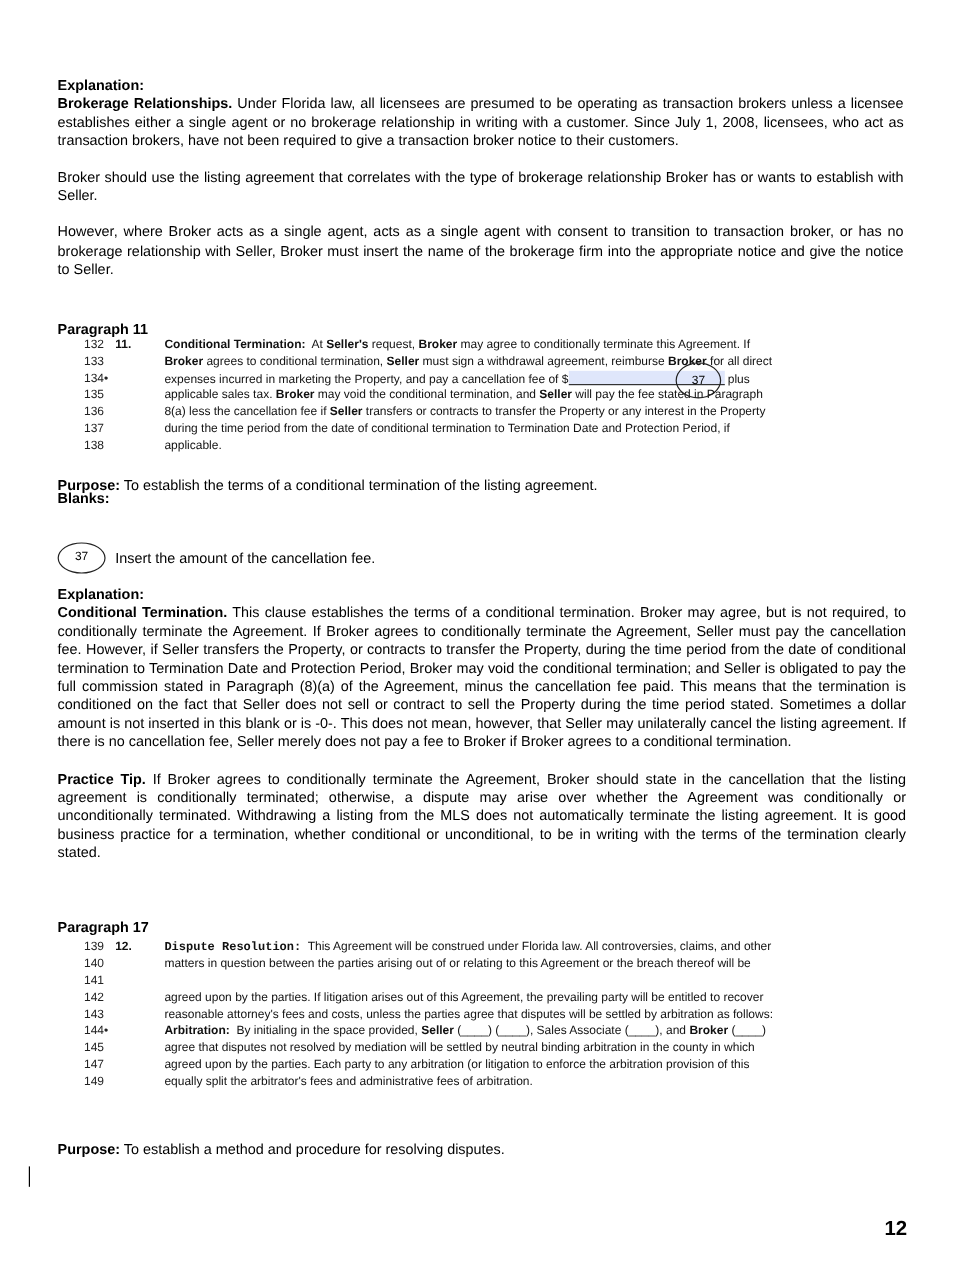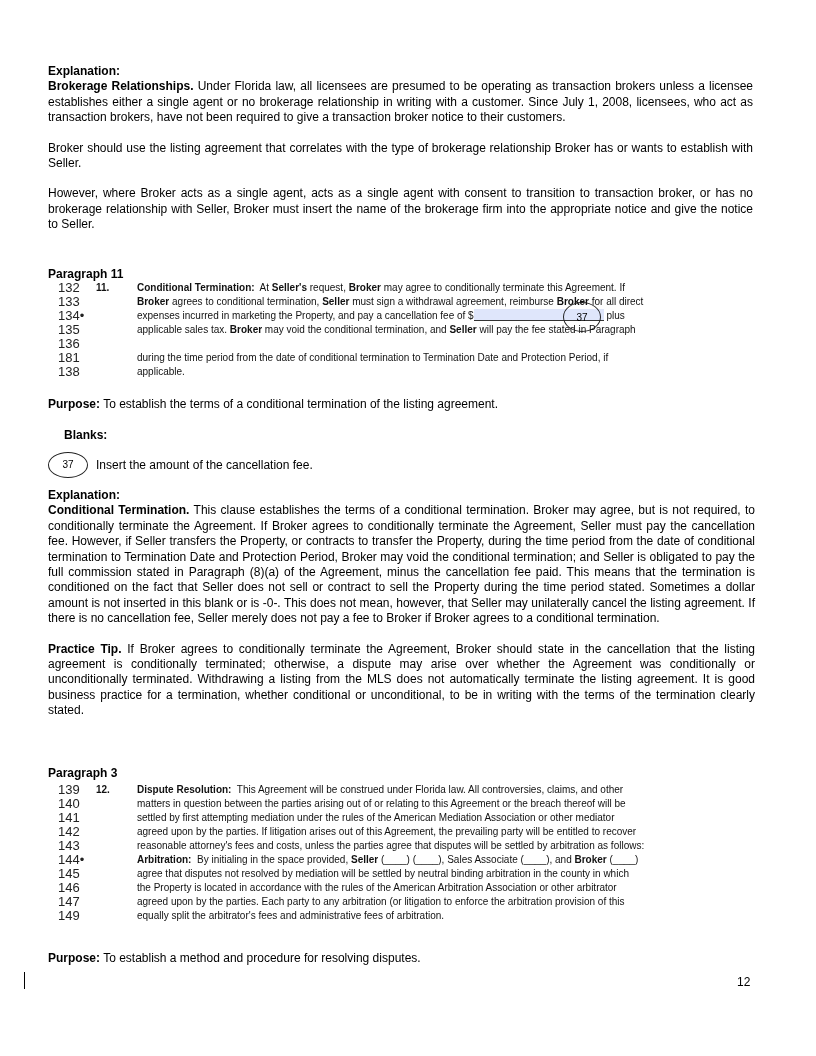--- a/index.html
+++ b/index.html
@@ -7,31 +7,31 @@
          font-family: "Liberation Sans", sans-serif; color: #000; }
   .page { position: absolute; left: 48px; top: 64px; width: 705px; }
   .txt { font-size: 12px; line-height: 15.4px; text-align: justify; margin: 0; }
   .head { font-size: 12px; font-weight: bold; line-height: 15.4px; margin: 0; }
   b { font-weight: bold; }
   .abs { position: absolute; }
 
   
   .form { position: absolute; font-size: 10px; line-height: 14px; color: #111; }
   .form .row { position: relative; height: 14px; white-space: nowrap; }
-  .form .ln { position: absolute; left: 0; width: 30px; font-size: 13px; color: #222; }
+  .form .ln { position: absolute; left: 12px; width: 30px; font-size: 10px; color: #222; }
   .form .num { position: absolute; left: 38px; font-weight: bold; }
   .form .body { position: absolute; left: 79px; }
   .blank { display: inline-block; width: 130px; height: 11px; background: #dfe6fb;
            border-bottom: 1px solid #333; vertical-align: -2px; }
   .oval-ref { position: absolute; width: 36px; height: 28px; border: 1px solid #222;
               border-radius: 50%; font-size: 10px; text-align: center; line-height: 30px; }
   .oval-blank { position: absolute; width: 38px; height: 24px; border: 1px solid #222;
                 border-radius: 50%; font-size: 10px; text-align: center; line-height: 24px; }
   .cursor { position: absolute; left: 24px; top: 972px; width: 1px; height: 17px; background: #000; }
-  .pagenum { position: absolute; left: 737px; top: 975px; font-size: 12px; }
+  .pagenum { position: absolute; left: 737px; top: 1014px; font-size: 17px; font-weight: bold; }
 </style>
 </head>
 <body>
 
 <div class="page">
   <p class="head">Explanation:</p>
   <p class="txt"><b>Brokerage Relationships.</b><span> Under Florida law, all licensees are presumed to be operating as transaction brokers unless a licensee establishes either a single agent or no brokerage relationship in writing with a customer. Since July 1, 2008, licensees, who act as transaction brokers, have not been required to give a transaction broker notice to their customers.</span></p>
   <p class="txt" style="margin-top:15px">Broker should use the listing agreement that correlates with the type of brokerage relationship Broker has or wants to establish with Seller.</p>
   <p class="txt" style="margin-top:15px">However, where Broker acts as a single agent, acts as a single agent with consent to transition to transaction broker, or has no brokerage relationship with Seller, Broker must insert the name of the brokerage firm into the appropriate notice and give the notice to Seller.</p>
 </div>
@@ -51,79 +51,75 @@
     <div class="row">
       <span class="ln">134•</span>
       <span class="body"><span style="white-space: pre;">expenses incurred in marketing the Property, and pay a cancellation fee of $</span><span class="blank"></span><span style="white-space: pre;"> plus</span></span>
     </div>
     <div class="row">
       <span class="ln">135</span>
       <span class="body"><span style="white-space: pre;">applicable sales tax. </span><b style="white-space: pre;">Broker</b><span style="white-space: pre;"> may void the conditional termination, and </span><b style="white-space: pre;">Seller</b><span style="white-space: pre;"> will pay the fee stated in Paragraph</span></span>
     </div>
     <div class="row">
       <span class="ln">136</span>
+      <span class="body"><span style="white-space: pre;">8(a) less the cancellation fee if </span><b style="white-space: pre;">Seller</b><span style="white-space: pre;"> transfers or contracts to transfer the Property or any interest in the Property</span></span>
     </div>
     <div class="row">
-      <span class="ln">181</span>
+      <span class="ln">137</span>
       <span class="body"><span style="white-space: pre;">during the time period from the date of conditional termination to Termination Date and Protection Period, if</span></span>
     </div>
     <div class="row">
       <span class="ln">138</span>
       <span class="body"><span style="white-space: pre;">applicable.</span></span>
     </div>
   </div>
 <div class="oval-ref" style="left:563px; top:302px;"><span>37</span></div>
 
 <p class="txt abs" style="left:48px; top:397px;"><b>Purpose:</b><span> To establish the terms of a conditional termination of the listing agreement.</span></p>
-<p class="head abs" style="left:48px; top:428px;margin-left:16px;">Blanks:</p>
+<p class="head abs" style="left:48px; top:408px;">Blanks:</p>
 <div class="oval-blank" style="left:48px; top:452px;"><span>37</span></div>
 <p class="txt abs" style="left:96px; top:458px;">Insert the amount of the cancellation fee.</p>
 
 <div class="abs" style="left:48px; top:488px; width:707px;">
   <p class="head">Explanation:</p>
   <p class="txt"><b>Conditional Termination.</b><span> This clause establishes the terms of a conditional termination. Broker may agree, but is not required, to conditionally terminate the Agreement. If Broker agrees to conditionally terminate the Agreement, Seller must pay the cancellation fee. However, if Seller transfers the Property, or contracts to transfer the Property, during the time period from the date of conditional termination to Termination Date and Protection Period, Broker may void the conditional termination; and Seller is obligated to pay the full commission stated in Paragraph (8)(a) of the Agreement, minus the cancellation fee paid. This means that the termination is conditioned on the fact that Seller does not sell or contract to sell the Property during the time period stated. Sometimes a dollar amount is not inserted in this blank or is -0-. This does not mean, however, that Seller may unilaterally cancel the listing agreement. If there is no cancellation fee, Seller merely does not pay a fee to Broker if Broker agrees to a conditional termination.</span></p>
   <p class="txt" style="margin-top:15px"><b>Practice Tip.</b><span> If Broker agrees to conditionally terminate the Agreement, Broker should state in the cancellation that the listing agreement is conditionally terminated; otherwise, a dispute may arise over whether the Agreement was conditionally or unconditionally terminated. Withdrawing a listing from the MLS does not automatically terminate the listing agreement. It is good business practice for a termination, whether conditional or unconditional, to be in writing with the terms of the termination clearly stated.</span></p>
 </div>
 
-<p class="head abs" style="left:48px; top:766px;">Paragraph 3</p>
+<p class="head abs" style="left:48px; top:766px;">Paragraph 17</p>
 <div class="form" id="form12" style="left:58px; top:783px; width:700px;">
     <div class="row">
       <span class="ln">139</span>
       <span class="num">12.</span>
-      <span class="body"><b style="white-space: pre;">Dispute Resolution:</b><span style="white-space: pre;">  This Agreement will be construed under Florida law. All controversies, claims, and other</span></span>
+      <span class="body"><b style="white-space: pre; font-family: Liberation Mono, monospace;">Dispute Resolution:</b><span style="white-space: pre;">  This Agreement will be construed under Florida law. All controversies, claims, and other</span></span>
     </div>
     <div class="row">
       <span class="ln">140</span>
       <span class="body"><span style="white-space: pre;">matters in question between the parties arising out of or relating to this Agreement or the breach thereof will be</span></span>
     </div>
     <div class="row">
       <span class="ln">141</span>
-      <span class="body"><span style="white-space: pre;">settled by first attempting mediation under the rules of the American Mediation Association or other mediator</span></span>
     </div>
     <div class="row">
       <span class="ln">142</span>
       <span class="body"><span style="white-space: pre;">agreed upon by the parties. If litigation arises out of this Agreement, the prevailing party will be entitled to recover</span></span>
     </div>
     <div class="row">
       <span class="ln">143</span>
       <span class="body"><span style="white-space: pre;">reasonable attorney's fees and costs, unless the parties agree that disputes will be settled by arbitration as follows:</span></span>
     </div>
     <div class="row">
       <span class="ln">144•</span>
       <span class="body"><b style="white-space: pre;">Arbitration:</b><span style="white-space: pre;">  By initialing in the space provided, </span><b style="white-space: pre;">Seller</b><span style="white-space: pre;"> (____) (____), Sales Associate (____), and </span><b style="white-space: pre;">Broker</b><span style="white-space: pre;"> (____)</span></span>
     </div>
     <div class="row">
       <span class="ln">145</span>
       <span class="body"><span style="white-space: pre;">agree that disputes not resolved by mediation will be settled by neutral binding arbitration in the county in which</span></span>
     </div>
     <div class="row">
-      <span class="ln">146</span>
-      <span class="body"><span style="white-space: pre;">the Property is located in accordance with the rules of the American Arbitration Association or other arbitrator</span></span>
-    </div>
-    <div class="row">
       <span class="ln">147</span>
       <span class="body"><span style="white-space: pre;">agreed upon by the parties. Each party to any arbitration (or litigation to enforce the arbitration provision of this</span></span>
     </div>
     <div class="row">
       <span class="ln">149</span>
       <span class="body"><span style="white-space: pre;">equally split the arbitrator's fees and administrative fees of arbitration.</span></span>
     </div>
   </div>
 
 <p class="txt abs" style="left:48px; top:951px;"><b>Purpose:</b><span> To establish a method and procedure for resolving disputes.</span></p>

